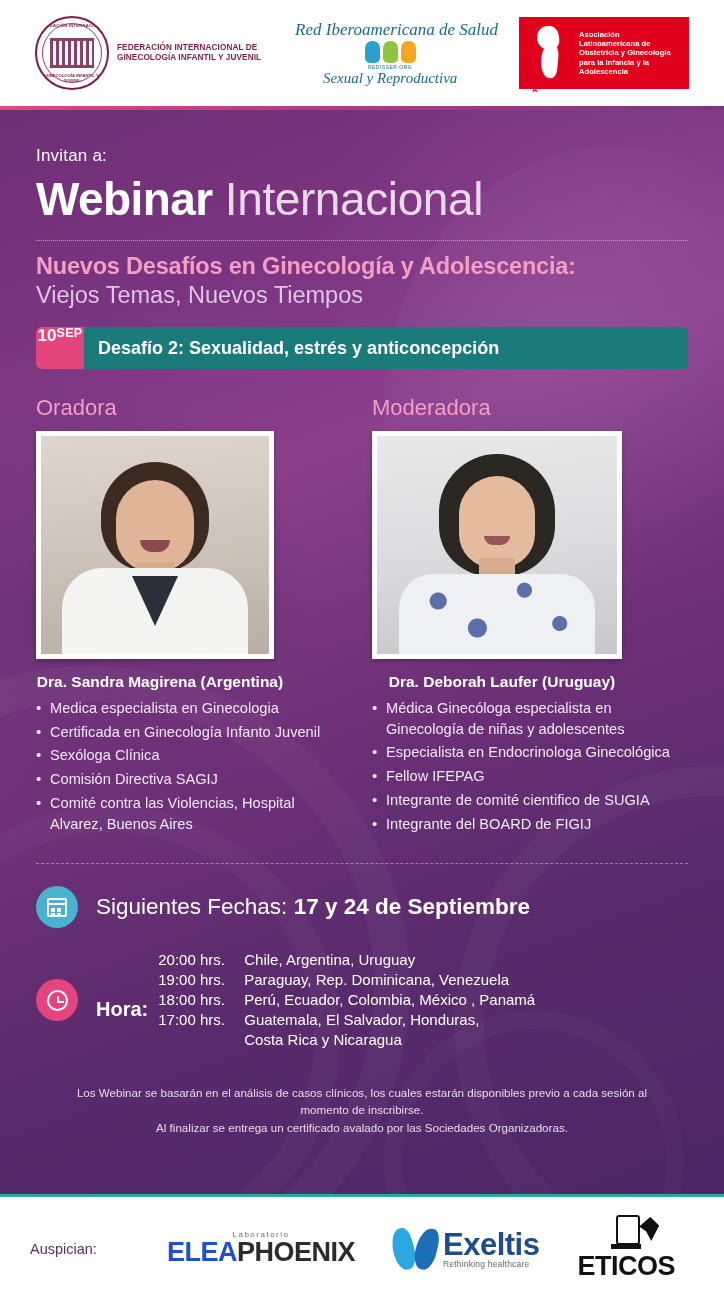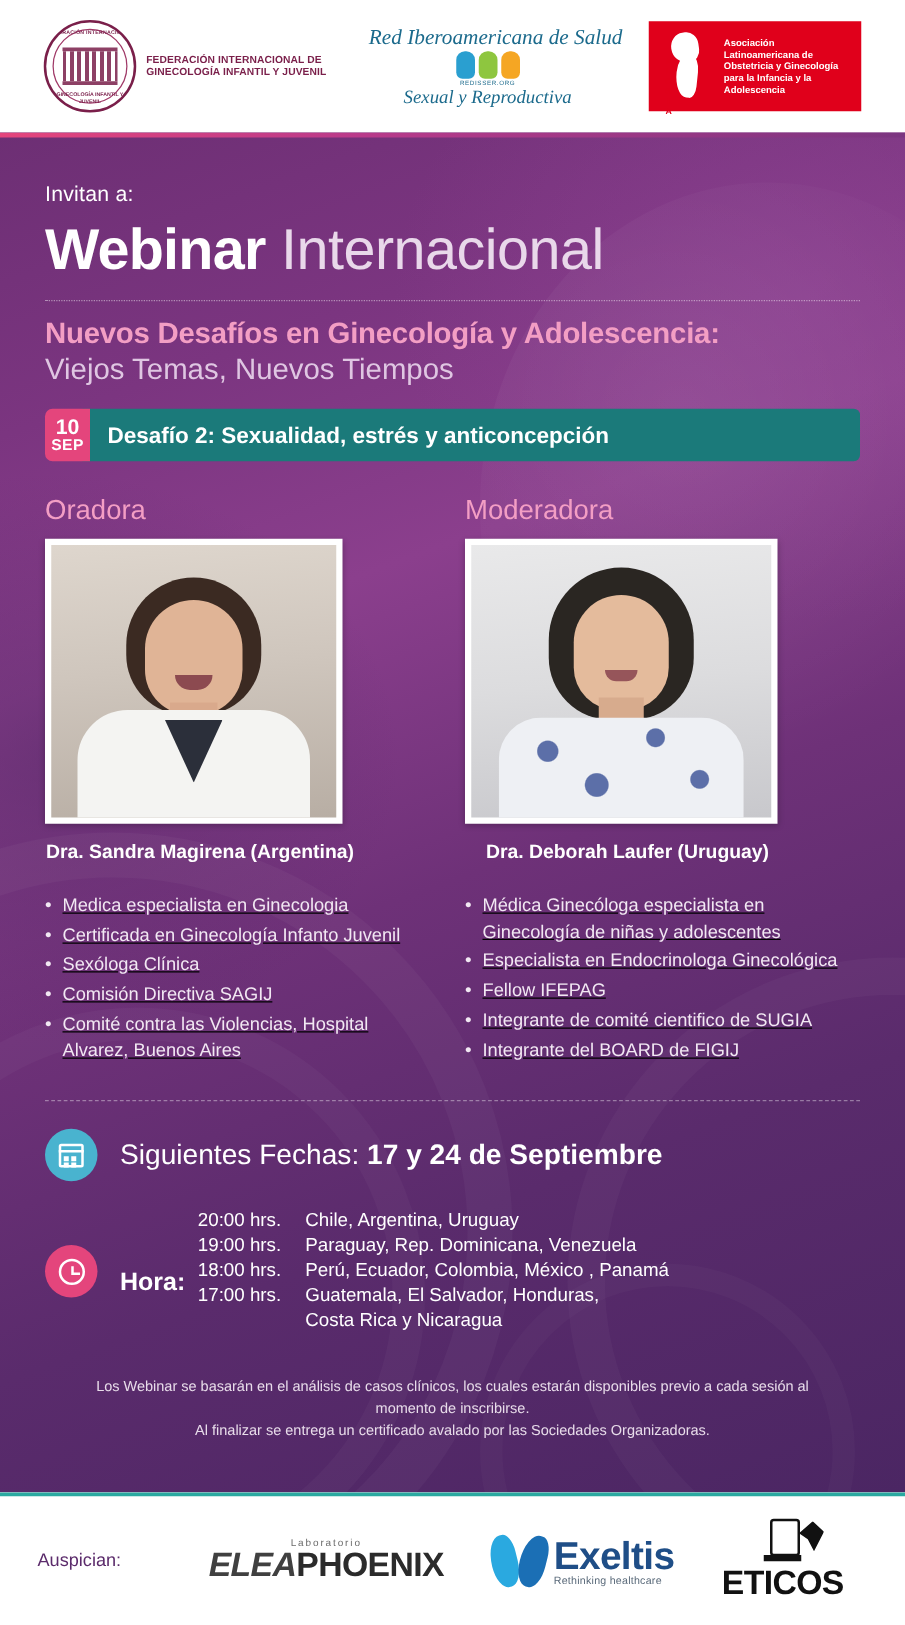--- a/index.html
+++ b/index.html
@@ -168,24 +168,24 @@
   }
   .subtitle2 {
     color: #dfc6e2; font-size: 23.5px; font-weight: 300; margin-top: 2px;
   }
 
   
   .challenge-row {
     display: flex; align-items: center; margin-top: 18px; height: 42px;
   }
   .date-badge {
-    width: 36px; height: 42px; background: #e4457c;
+    width: 48px; height: 42px; background: #e4457c;
     border-radius: 6px 0 0 6px;
-    color: #ffffff; text-align: center;
-    display: flex; flex-direction: column; justify-content: center;
+    color: #ffffff; text-align: left;
+    display: flex; justify-content: center;
     line-height: 1.0; flex: none;
     position: relative; z-index: 2;
   }
   .date-badge .d { font-size: 17px; font-weight: bold; }
   .date-badge .m { font-size: 12.5px; font-weight: bold; letter-spacing: .3px; }
   .challenge-bar {
     flex: 1; height: 42px; background: #1b7a7a;
     display: flex; align-items: center;
     padding-left: 20px; margin-left: -6px;
     color: #ffffff; font-size: 18px; font-weight: bold;
@@ -261,21 +261,21 @@
       radial-gradient(circle at 64% 18%, #5c6fa8 0 7px, transparent 8px),
       radial-gradient(circle at 40% 60%, #5c6fa8 0 9px, transparent 10px),
       radial-gradient(circle at 82% 55%, #5c6fa8 0 7px, transparent 8px),
       #eef0f4;
   }
   .sp-name {
     color: #ffffff; font-size: 15.5px; font-weight: bold;
     margin-top: 14px; text-align: center; width: 248px;
   }
   .sp-col.right .sp-name { width: 260px; }
-  .bullets { margin-top: 24px; list-style: none; text-decoration: underline; }
+  .bullets { margin-top: 7px; list-style: none; }
   .bullets li {
     color: #f2e8f3; font-size: 14.6px; line-height: 1.42;
     position: relative; padding-left: 14px; margin-bottom: 3px;
   }
   .bullets li::before {
     content: "•"; position: absolute; left: 0; top: -1px; font-size: 15px;
   }
 
   
   .dash-div {
@@ -338,21 +338,21 @@
     border-top: 3px solid #2aa9a0;
     display: flex; align-items: center; padding: 0 30px;
   }
   .auspician {
     color: #5b2b6b; font-size: 14.5px; width: 118px; flex: none;
   }
   .sp-logos { flex: 1; display: flex; align-items: center; justify-content: space-around; }
   .elea { text-align: center; line-height: 1; }
   .elea .lab { font-size: 8px; color: #6b6b6b; letter-spacing: 1.5px; }
   .elea .name { font-size: 27px; font-weight: bold; letter-spacing: -.5px; }
-  .elea .name .e { color: #404040; font-style: italic; }
+  .elea .name .e { color: #1d4ed8; }
   .elea .name .p { color: #2b2b2b; }
   .exeltis { display: flex; align-items: center; gap: 6px; }
   .butterfly {
     width: 44px; height: 46px; position: relative;
   }
   .butterfly::before, .butterfly::after {
     content: ""; position: absolute; top: 2px;
     width: 21px; height: 42px; background: #2aa9e0;
     border-radius: 60% 40% 50% 50%;
   }

